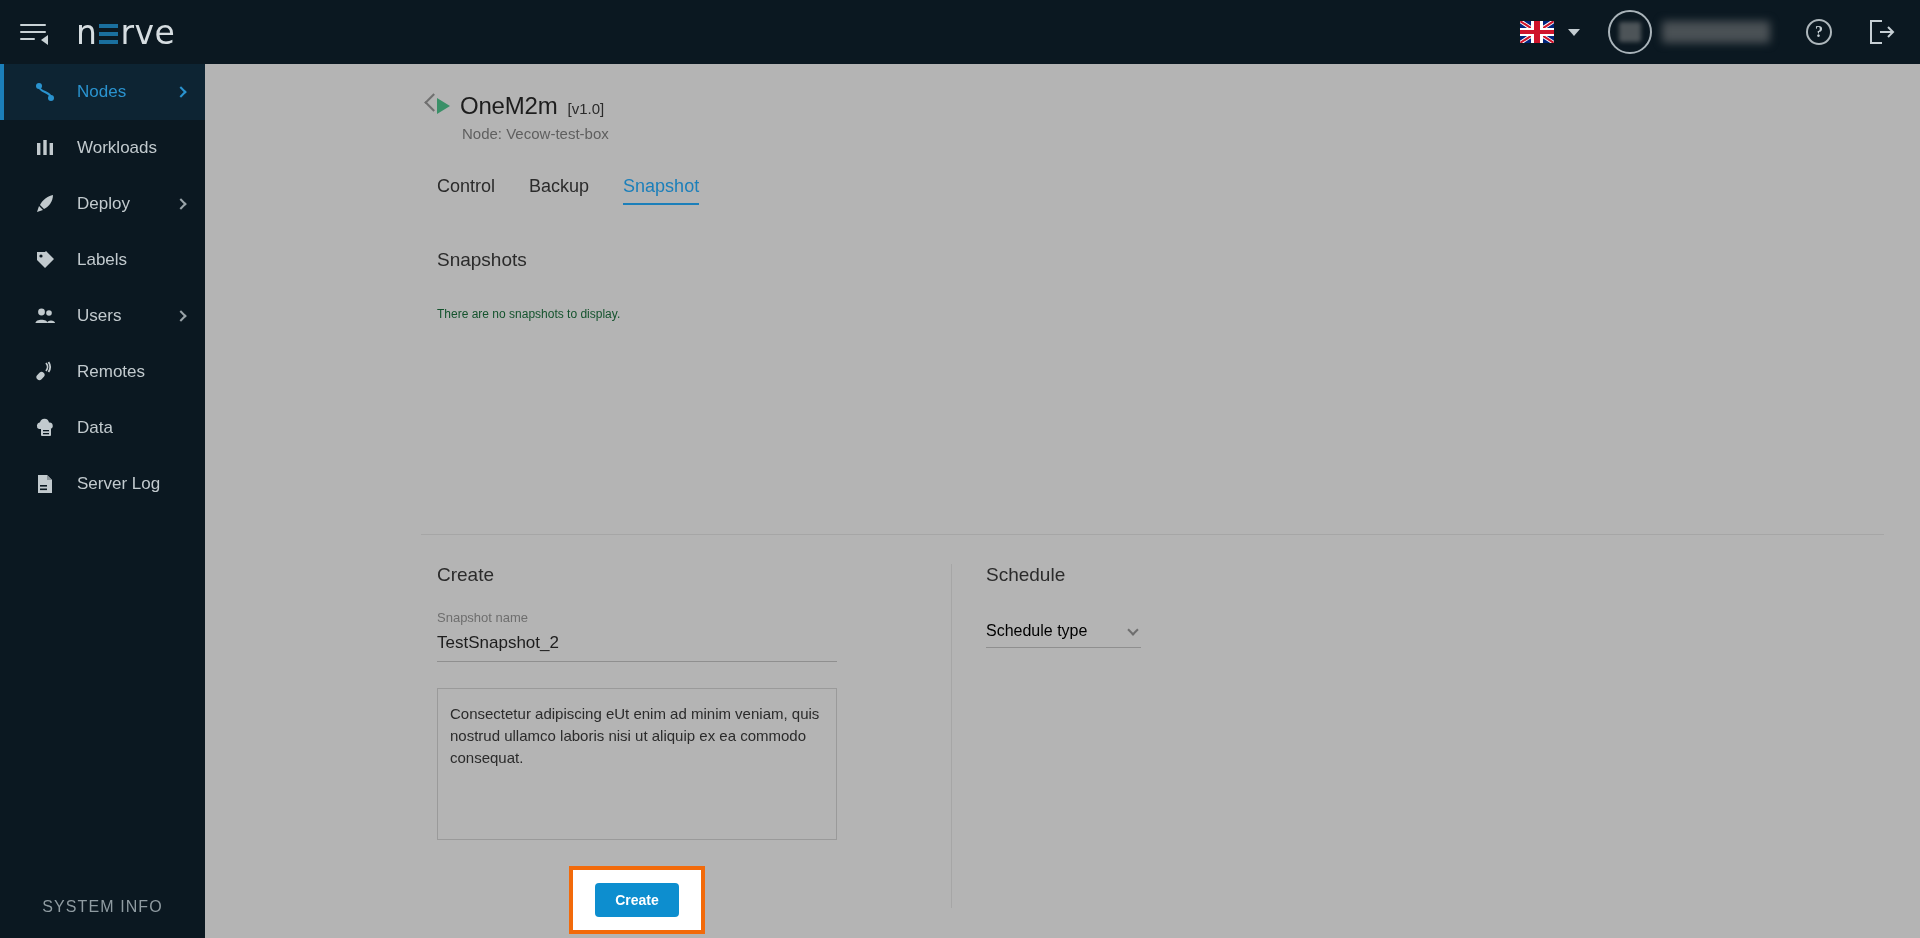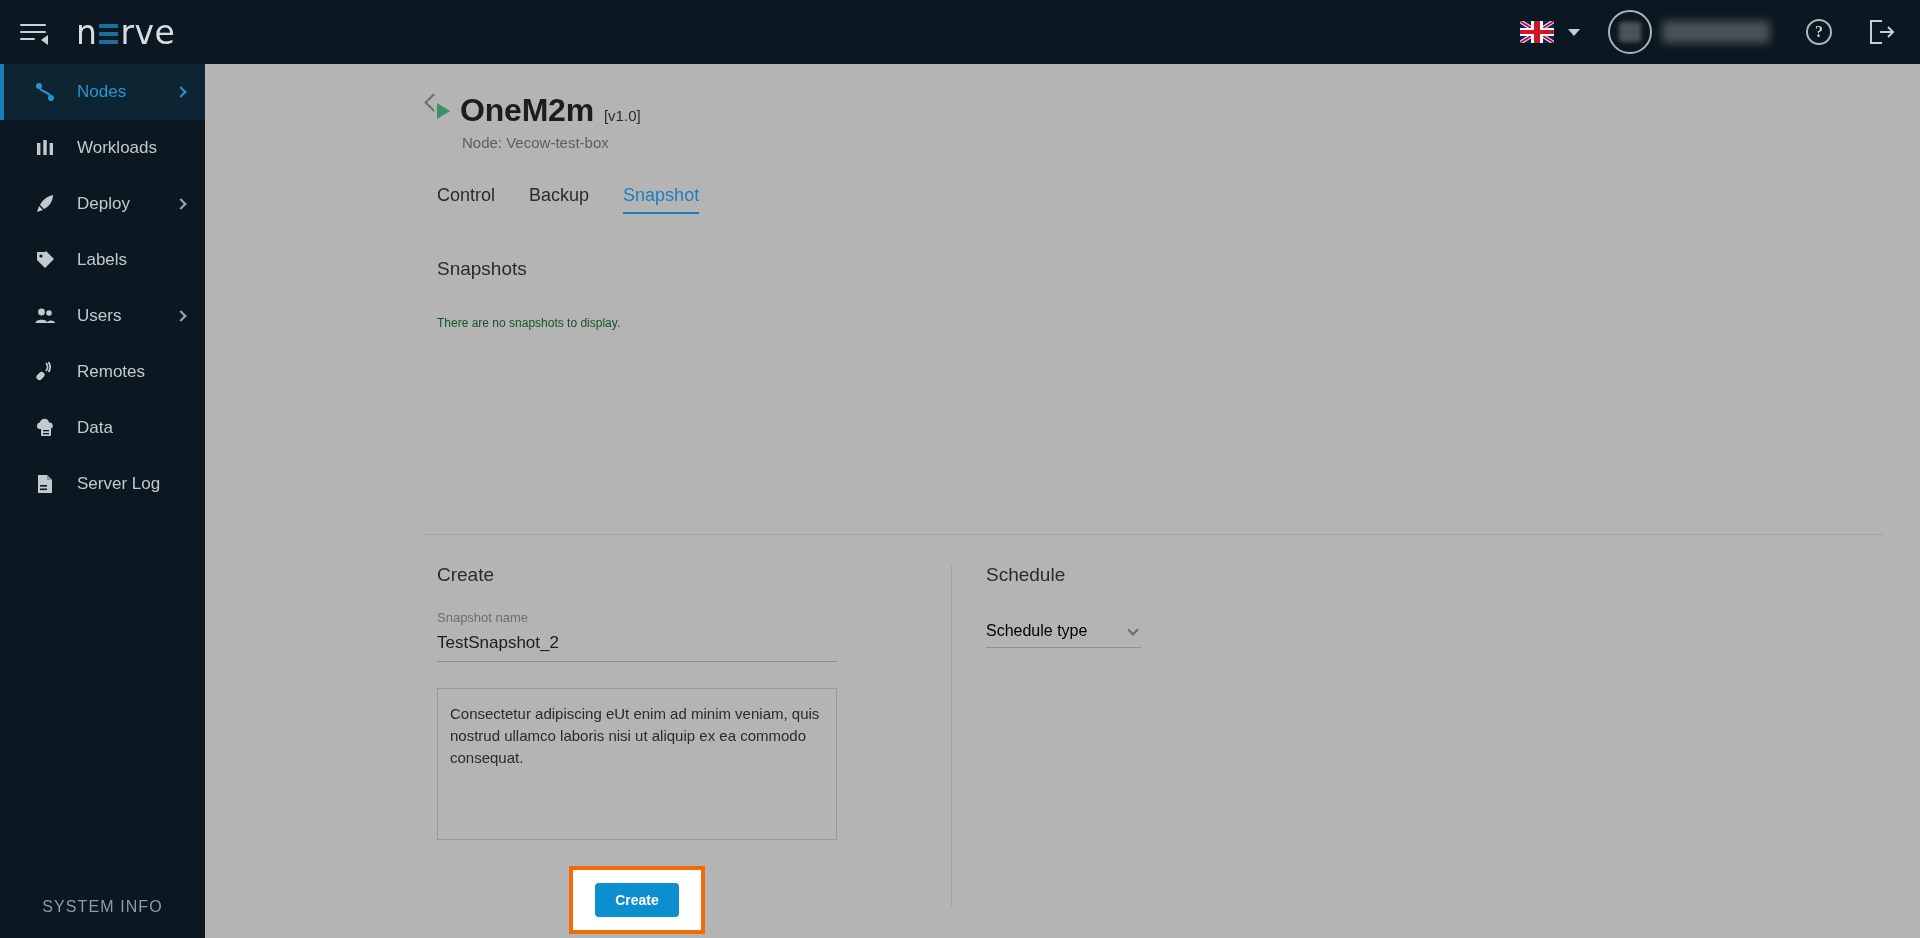--- a/index.html
+++ b/index.html
@@ -136,21 +136,21 @@
   .back-arrow {
     position: absolute; left: 222px; top: 32px;
     width: 13px; height: 13px; border-left: 2px solid #6f6f6f; border-bottom: 2px solid #6f6f6f;
     transform: rotate(45deg); cursor: pointer;
   }
   .title-row { display: flex; align-items: baseline; gap: 10px; }
   .play-tri {
     width: 0; height: 0; border-top: 8px solid transparent; border-bottom: 8px solid transparent;
     border-left: 13px solid #3a9068; align-self: center;
   }
-  .page-title { font-size: 32px; color: #1d1d1d; font-weight: 700; letter-spacing: -0.2px; }
+  .page-title { font-size: 24px; color: #1d1d1d; font-weight: 400; letter-spacing: -0.2px; }
   .page-version { font-size: 15px; color: #2b2b2b; }
   .node-sub { margin-top: 5px; margin-left: 25px; font-size: 15px; color: #5f5f5f; }
 
   .tabs { display: flex; gap: 34px; margin: 34px 0 0 232px; }
   .tab {
     font-size: 18px; color: #2b2b2b; cursor: pointer; padding-bottom: 6px;
     border-bottom: 2px solid transparent;
   }
   .tab.active { color: #1b7fba; border-bottom-color: #1b7fba; }
 

